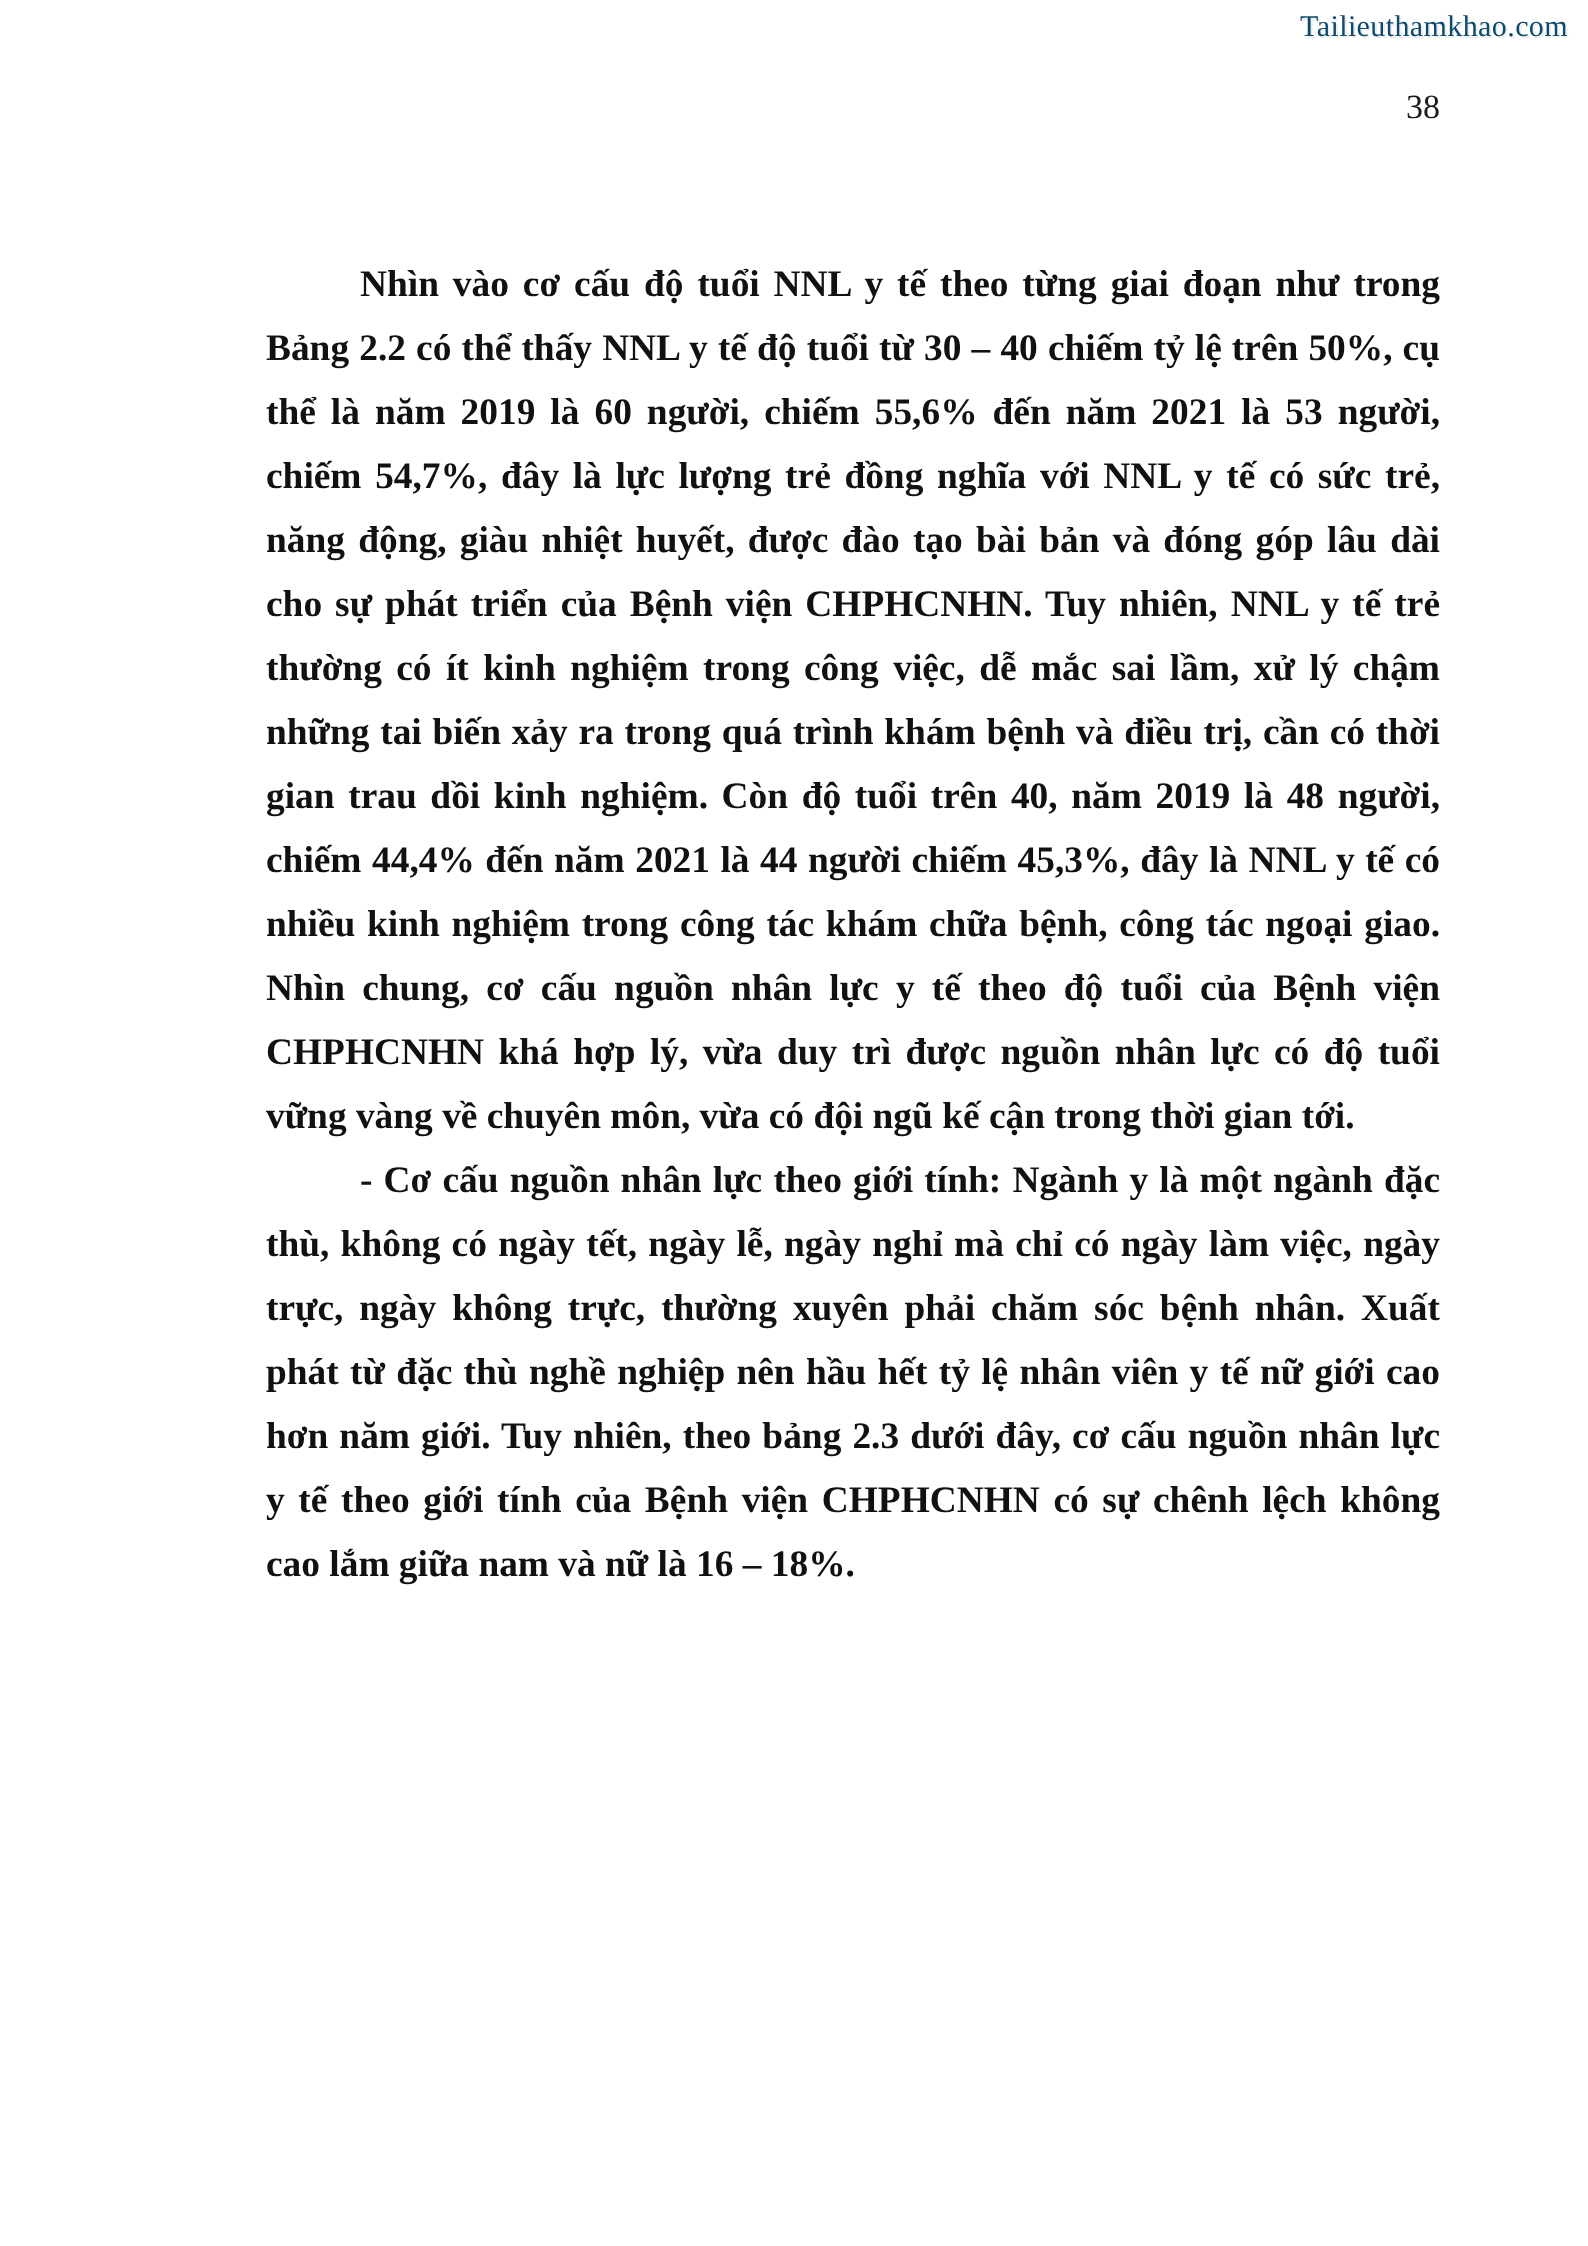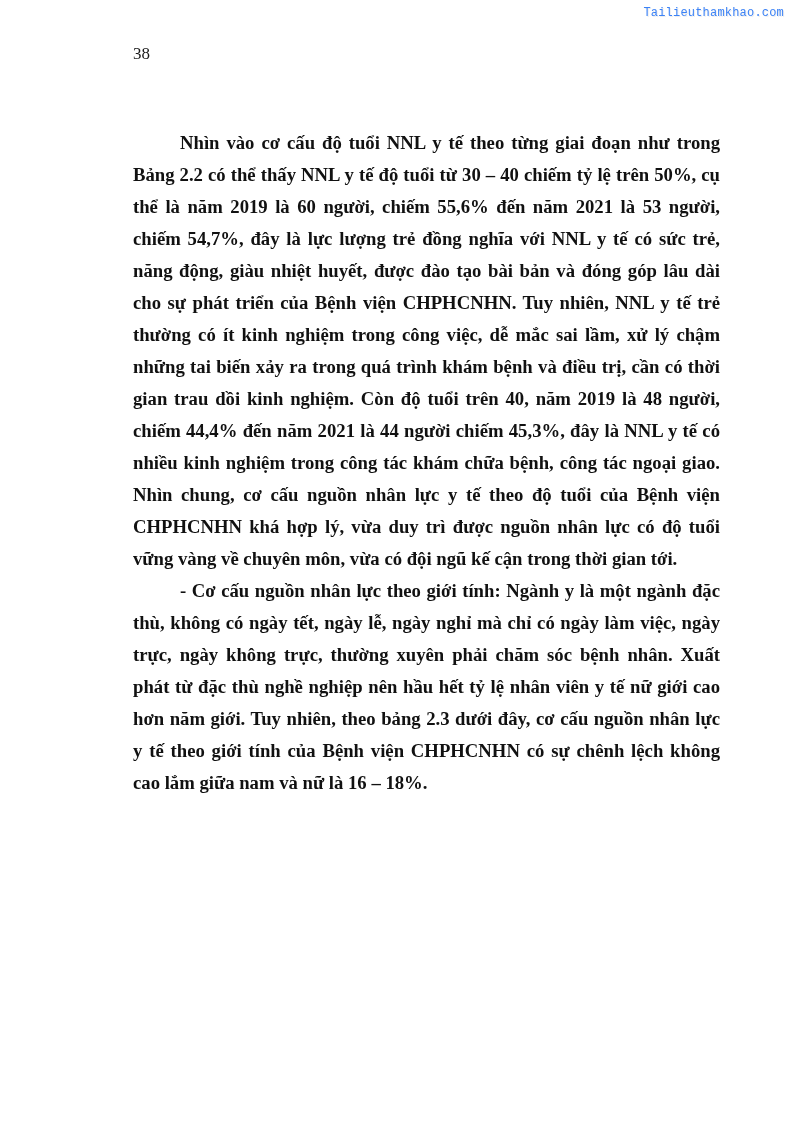--- a/index.html
+++ b/index.html
@@ -13,34 +13,34 @@
     height: 1123px;
     background: #ffffff;
     overflow: hidden;
     font-family: "Liberation Serif", serif;
     color: #111111;
   }
   .watermark {
     position: absolute;
     top: 6px;
     right: 10px;
-    font-family: Liberation Mono, monospace;
-    font-size: 12px;
+    font-family: Liberation Serif, serif;
+    font-size: 15px;
     font-weight: 400;
-    color: #3b82f6;
+    color: #0c4a6e;
     text-shadow: 1px 1px 0 #eeeeee;
     letter-spacing: 0.2px;
     user-select: none;
   }
   .page-number {
     position: absolute;
     top: 44px;
     left: 133px;
     width: 587px;
-    text-align: left;
+    text-align: right;
     font-size: 17px;
     color: #1a1a1a;
   }
   .content {
     position: absolute;
     top: 127px;
     left: 133px;
     width: 587px;
     font-size: 18.7px;
     line-height: 32px;

